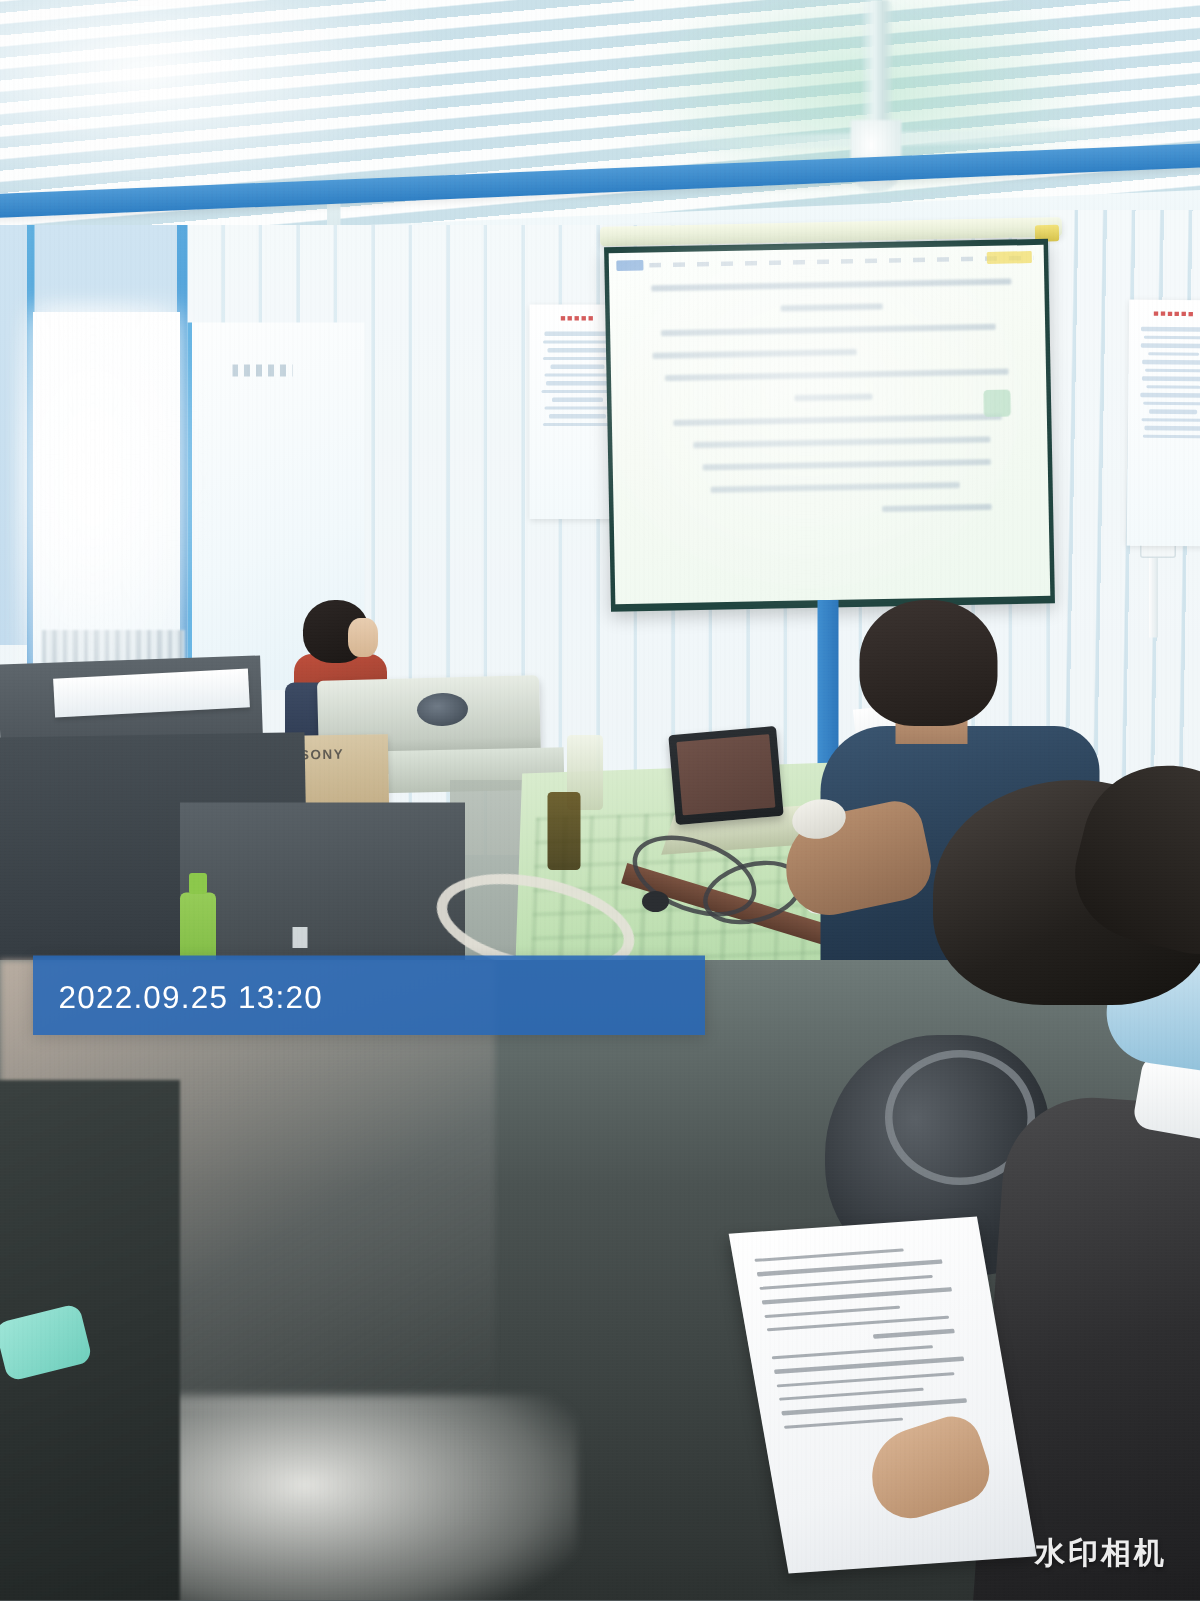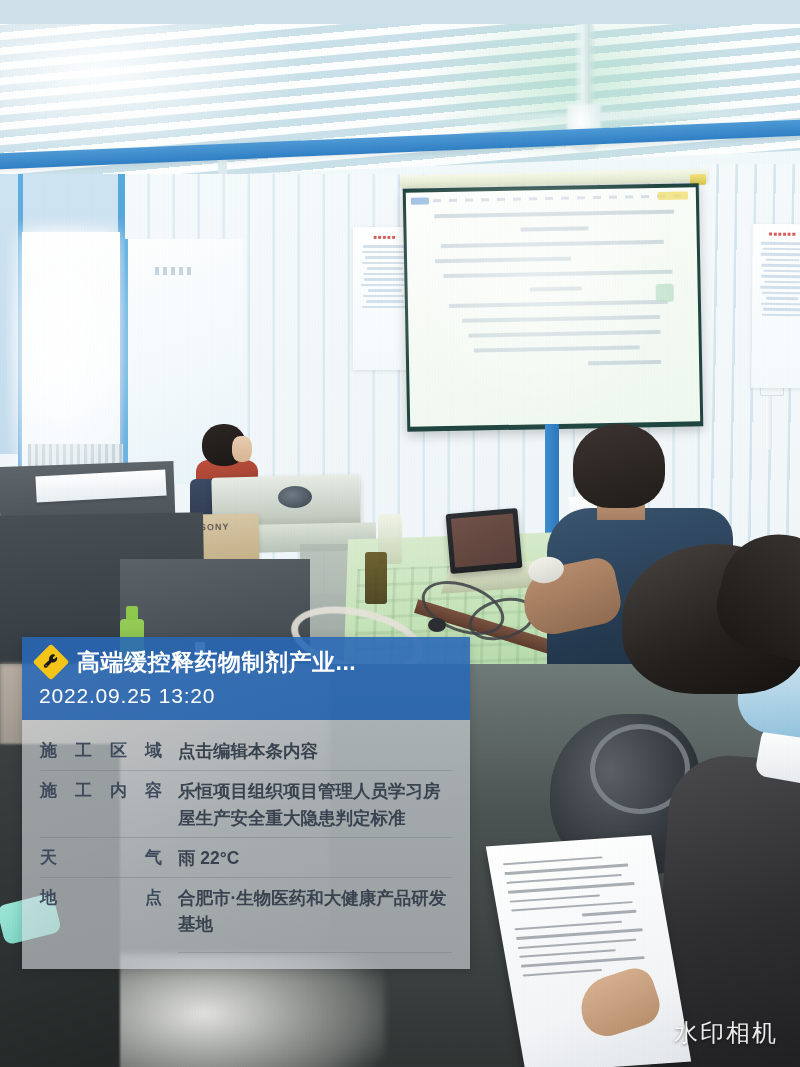--- a/index.html
+++ b/index.html
@@ -4,21 +4,21 @@
 <style>
   html,body{margin:0;padding:0;background:#000;}
   body{font-family:"Liberation Sans","DejaVu Sans",sans-serif;}
 
   .photo{
     position:relative;width:800px;height:1067px;overflow:hidden;
     background:#cfe0e8;
   }
 
   
-  .scene{position:absolute;inset:0;overflow:hidden;margin-top:24px;}
+  .scene{position:absolute;inset:0;overflow:hidden;}
 
   
   .ceiling{
     position:absolute;left:-40px;top:-20px;width:900px;height:190px;
     background:
       repeating-linear-gradient(177deg,
         rgba(255,255,255,.92) 0px, rgba(255,255,255,.92) 7px,
         rgba(198,222,232,.85) 8px, rgba(198,222,232,.85) 15px),
       linear-gradient(100deg,#eaf4f7 0%,#e4f2f3 40%,#cfe9df 62%,#dff0ef 80%,#eef6f7 100%);
     transform:skewY(-2.2deg);
@@ -481,21 +481,21 @@
   }
   .wm-value{
     flex:1;color:#39434f;font-size:17.5px;font-weight:bold;line-height:1.5;
     word-break:break-all;
   }
   .wm-sep-last{height:1px;background:rgba(90,100,112,.28);margin:8px 0 0 138px;}
 
   
   .brand{
     position:absolute;right:22px;bottom:18px;color:rgba(255,255,255,.92);
-    font-size:24px;letter-spacing:2px;font-weight:400;
+    font-size:20px;letter-spacing:2px;font-weight:700;
     text-shadow:0 1px 3px rgba(0,0,0,.5);
   }
 </style>
 </head>
 <body>
 
 <div class="photo">
 
   <div class="scene">
 
@@ -672,53 +672,20 @@
     <div class="white-blob"></div>
     <div class="dark-fg-left"></div>
     <div class="phone-green"></div>
 
     <div class="grain"></div>
   </div>
 
   <div class="wm-card">
 
     <div class="wm-header">
-      <div class="wm-title-row">
-        <span class="wm-diamond">
-          <span class="dm"></span>
-          <svg viewBox="0 0 24 24" aria-hidden="true">
-            <path fill="#1b1b1b" d="M20.3 4.9a1 1 0 0 0-1.6-.3l-2.6 2.6-1.8-.4-.4-1.8 2.6-2.6a1 1 0 0 0-.4-1.7 6 6 0 0 0-7.3 7.6L2 14.9a2.6 2.6 0 1 0 3.7 3.7l6.6-6.8a6 6 0 0 0 7.6-7.3zM4.4 17.3a.9.9 0 1 1 0-1.8.9.9 0 0 1 0 1.8z"></path>
-          </svg>
-        </span>
-        <span class="wm-title">高端缓控释药物制剂产业...</span>
-      </div>
       <div class="wm-datetime">2022.09.25  13:20</div>
     </div>
 
-    <div class="wm-body">
-
-      <div class="wm-row">
-        <span class="wm-label">施工区域</span>
-        <span class="wm-value">点击编辑本条内容</span>
-      </div>
-
-      <div class="wm-row">
-        <span class="wm-label">施工内容</span>
-        <span class="wm-value">乐恒项目组织项目管理人员学习房屋生产安全重大隐患判定标准</span>
-      </div>
-
-      <div class="wm-row">
-        <span class="wm-label">天气</span>
-        <span class="wm-value">雨  22°C</span>
-      </div>
-
-      <div class="wm-row">
-        <span class="wm-label">地点</span>
-        <span class="wm-value">合肥市·生物医药和大健康产品研发基地</span>
-      </div>
-
-      <div class="wm-sep-last"></div>
-    </div>
   </div>
 
   <div class="brand">水印相机</div>
 
 </div>
 
 </body></html>

